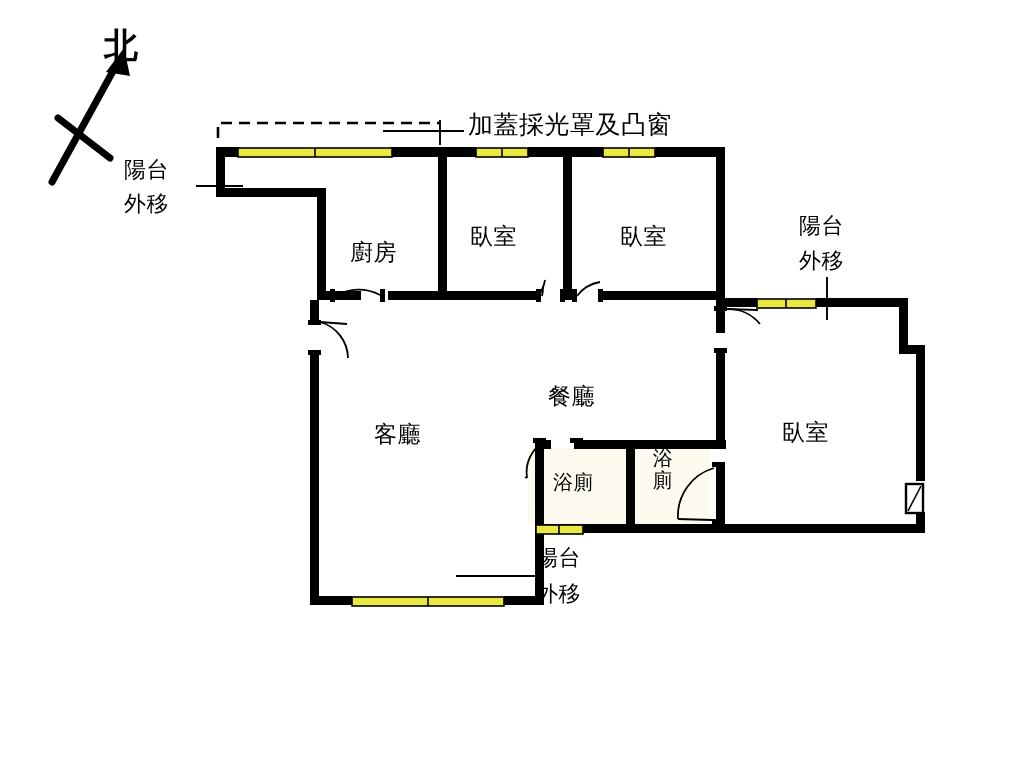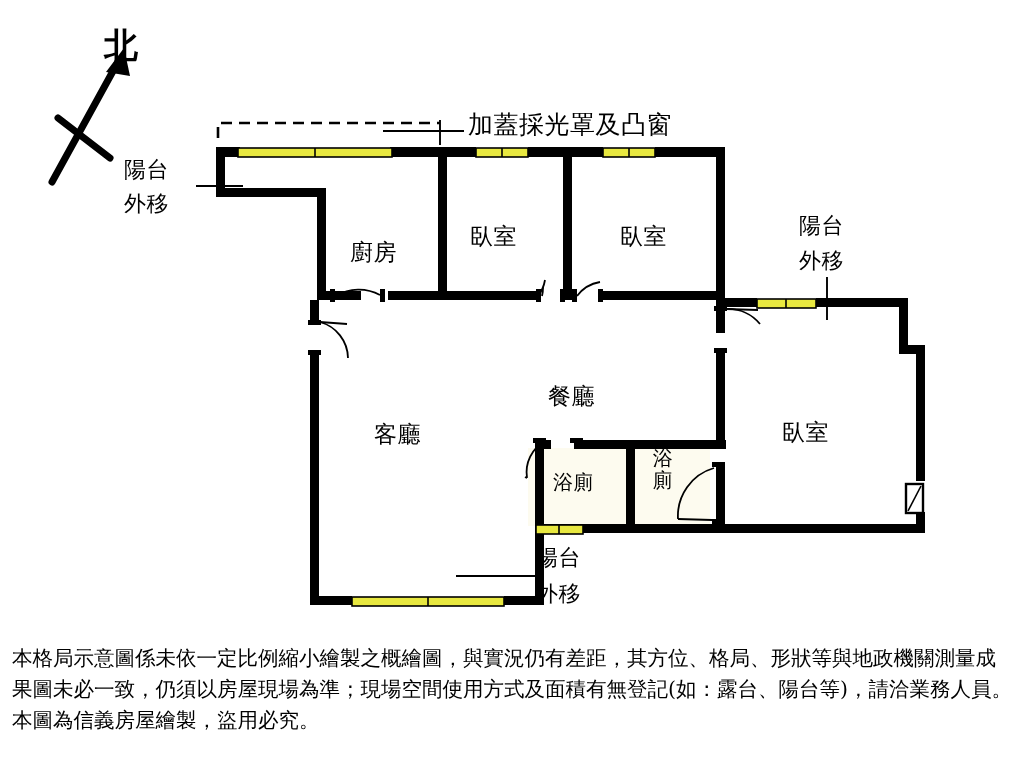--- a/index.html
+++ b/index.html
@@ -281,15 +281,14 @@
 
   <div class="lbl room-lbl" style="left:350px; top:240px;">廚房</div>
   <div class="lbl room-lbl" style="left:470px; top:224px;">臥室</div>
   <div class="lbl room-lbl" style="left:620px; top:224px;">臥室</div>
   <div class="lbl room-lbl" style="left:782px; top:420px;">臥室</div>
   <div class="lbl room-lbl" style="left:374px; top:422px;">客廳</div>
   <div class="lbl room-lbl" style="left:548px; top:384px;">餐廳</div>
   <div class="lbl room-lbl-sm" style="left:553px; top:471px;">浴廁</div>
   <div class="lbl room-lbl-sm" style="left:652px; top:447px; width:22px; white-space:normal; text-align:center;">浴廁</div>
 
-  <div id="disclaimer">本格局示意圖係未依一定比例縮小繪製之概繪圖，與實況仍有差距，其方位、格局、形狀等與地政機關測量成果圖未必一致，仍須以房屋現場為準；現場空間使用方式及面積有無登記(如：露台、陽台等)，請洽業務人員。本圖為信義房屋繪製，盜用必究。</div>
 
 </div>
 
 </body></html>

